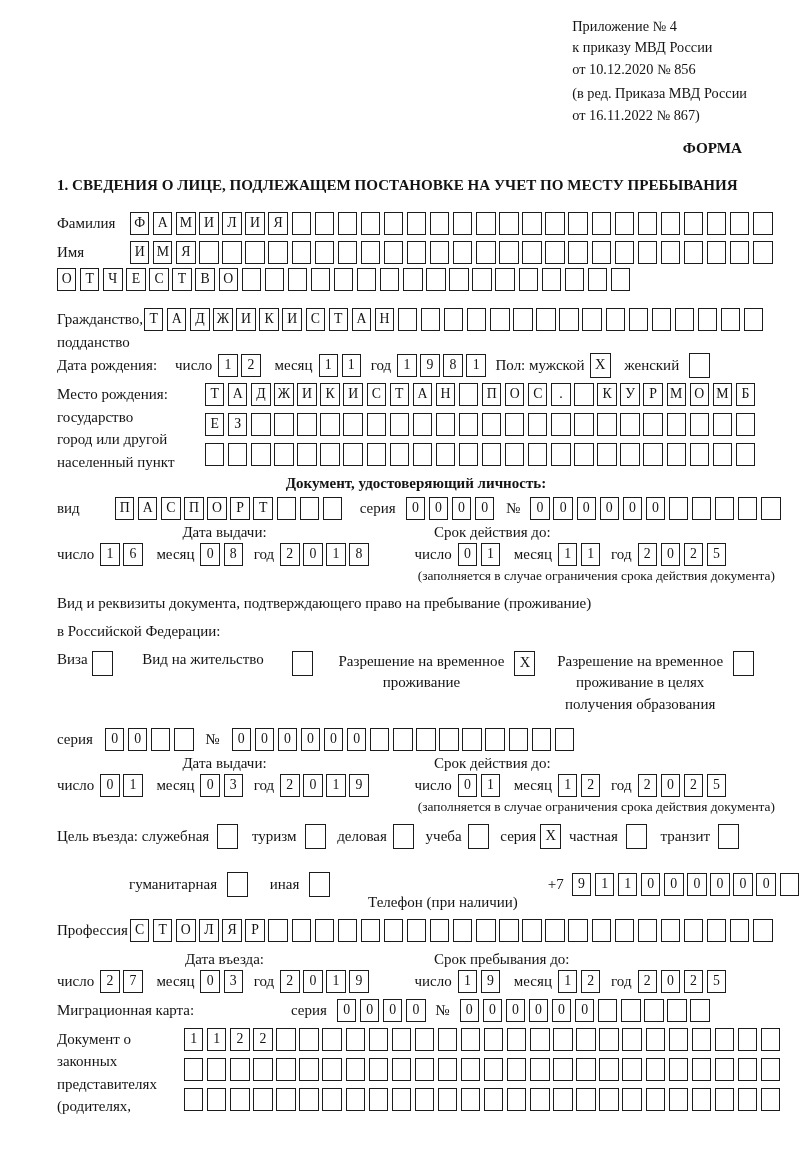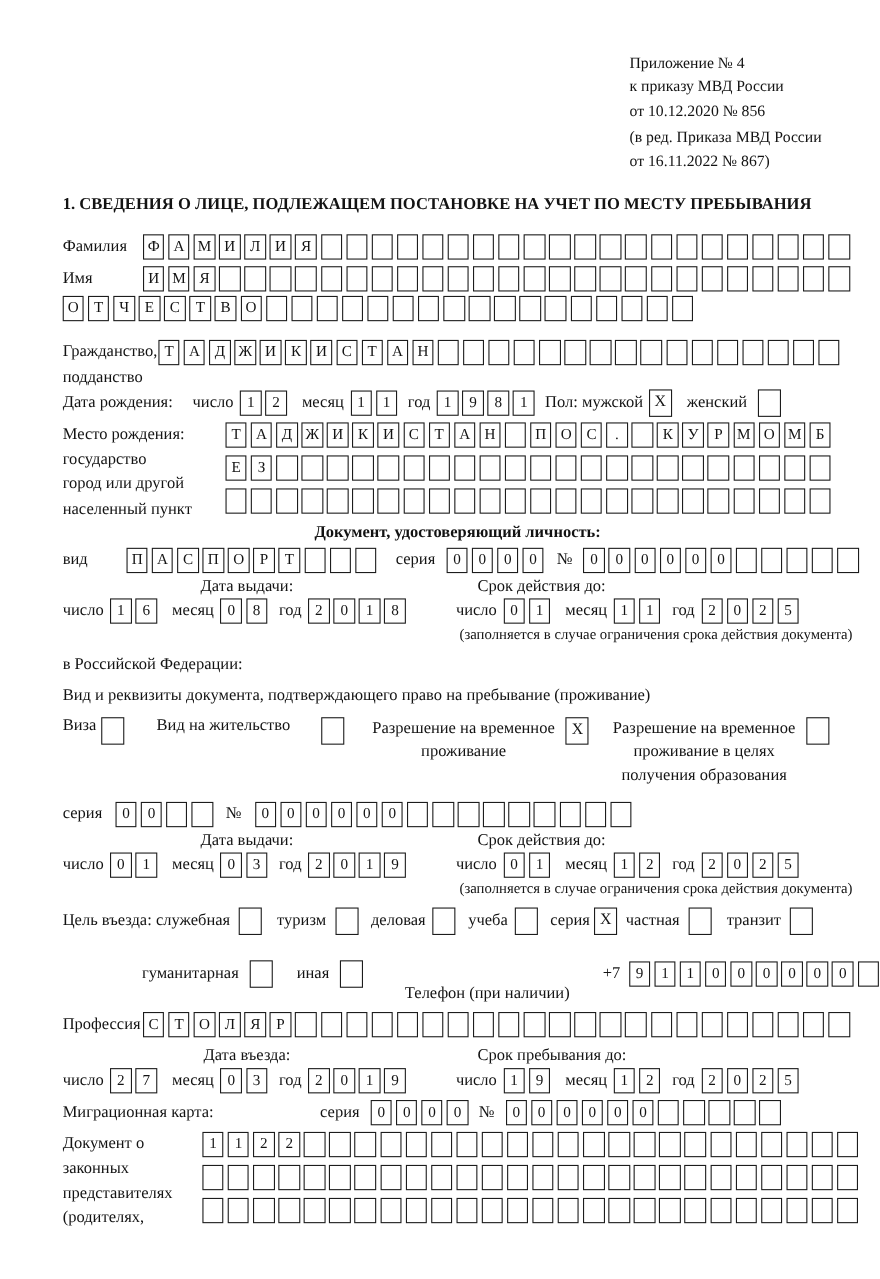--- a/index.html
+++ b/index.html
@@ -1,18 +1,18 @@
 <!DOCTYPE html>
 <html lang="ru"><head>
 <meta charset="utf-8">
 <style>
   html,body{margin:0;padding:0;background:#fff;}
   .page{
     width:800px;height:1163px;box-sizing:border-box;
-    padding:48px 25px 0 57px;overflow:hidden;background:#fff;
+    padding:16px 25px 0 57px;overflow:hidden;background:#fff;
     font-family:"Liberation Serif","DejaVu Serif",serif;
     font-size:15px;color:#131313;
   }
   
   .hdr{display:flex;justify-content:flex-end;padding-right:28px;}
   .hdr-block{font-size:14.3px;line-height:1.5;}
   .hdr-sub{margin-top:3px;}
   .forma{margin-top:13px;padding-right:33px;text-align:right;font-weight:bold;font-size:15.2px;}
   .title{margin-top:16px;text-align:center;font-weight:bold;font-size:16.5px;line-height:1.5;}
   .blank-line{display:inline-block;width:56px;border-bottom:2px solid #3a3a3a;margin-left:10px;}
@@ -52,20 +52,21 @@
       <div>Приложение № 4</div>
       <div>к приказу МВД России</div>
       <div>от 10.12.2020 № 856</div>
       <div class="hdr-sub">
         <div>(в ред. Приказа МВД России</div>
         <div>от 16.11.2022 № 867)</div>
       </div>
     </div>
   </div>
 
+  <div class="forma">ФОРМА</div>
 
 
   <div class="sec1">1. СВЕДЕНИЯ О ЛИЦЕ, ПОДЛЕЖАЩЕМ ПОСТАНОВКЕ НА УЧЕТ ПО МЕСТУ ПРЕБЫВАНИЯ</div>
 
   <div class="frow mb6">
     <span class="lbl w73">Фамилия</span>
     <span class="boxes">
         <span class="cb">Ф</span>
         <span class="cb">А</span>
         <span class="cb">М</span>
@@ -393,22 +394,22 @@
       <span class="boxes">
           <span class="cb">2</span>
           <span class="cb">0</span>
           <span class="cb">2</span>
           <span class="cb">5</span>
         </span>
     </span>
   </div>
   <div class="note-r">(заполняется в случае ограничения срока действия документа)</div>
 
+  <div class="intro">Вид и реквизиты документа, подтверждающего право на пребывание (проживание)</div>
   <div class="intro mb2">в Российской Федерации:</div>
-  <div class="intro">Вид и реквизиты документа, подтверждающего право на пребывание (проживание)</div>
 
   <div class="optrow">
     <span class="optcell">
       <span class="lbl" style="margin-right:4px;">Виза</span>
       <span class="boxes ckb">
           <span class="cb"></span>
         </span>
     </span>
     <span class="optcell" style="margin-left:26px;">
       <span class="lbl" style="margin-right:28px;">Вид на жительство</span>

